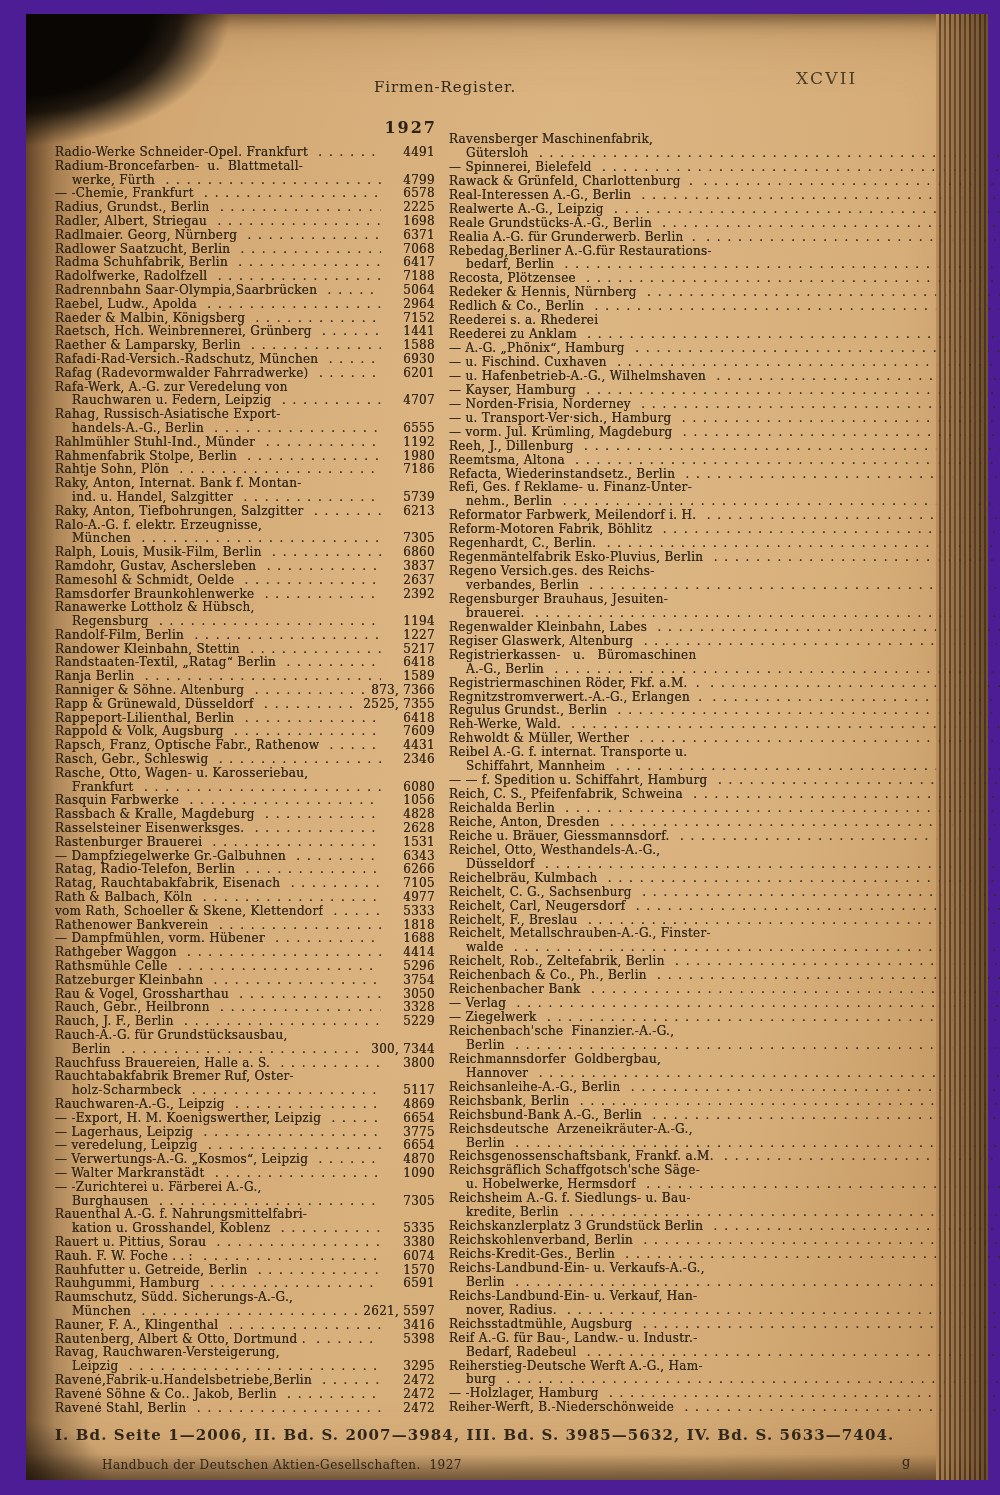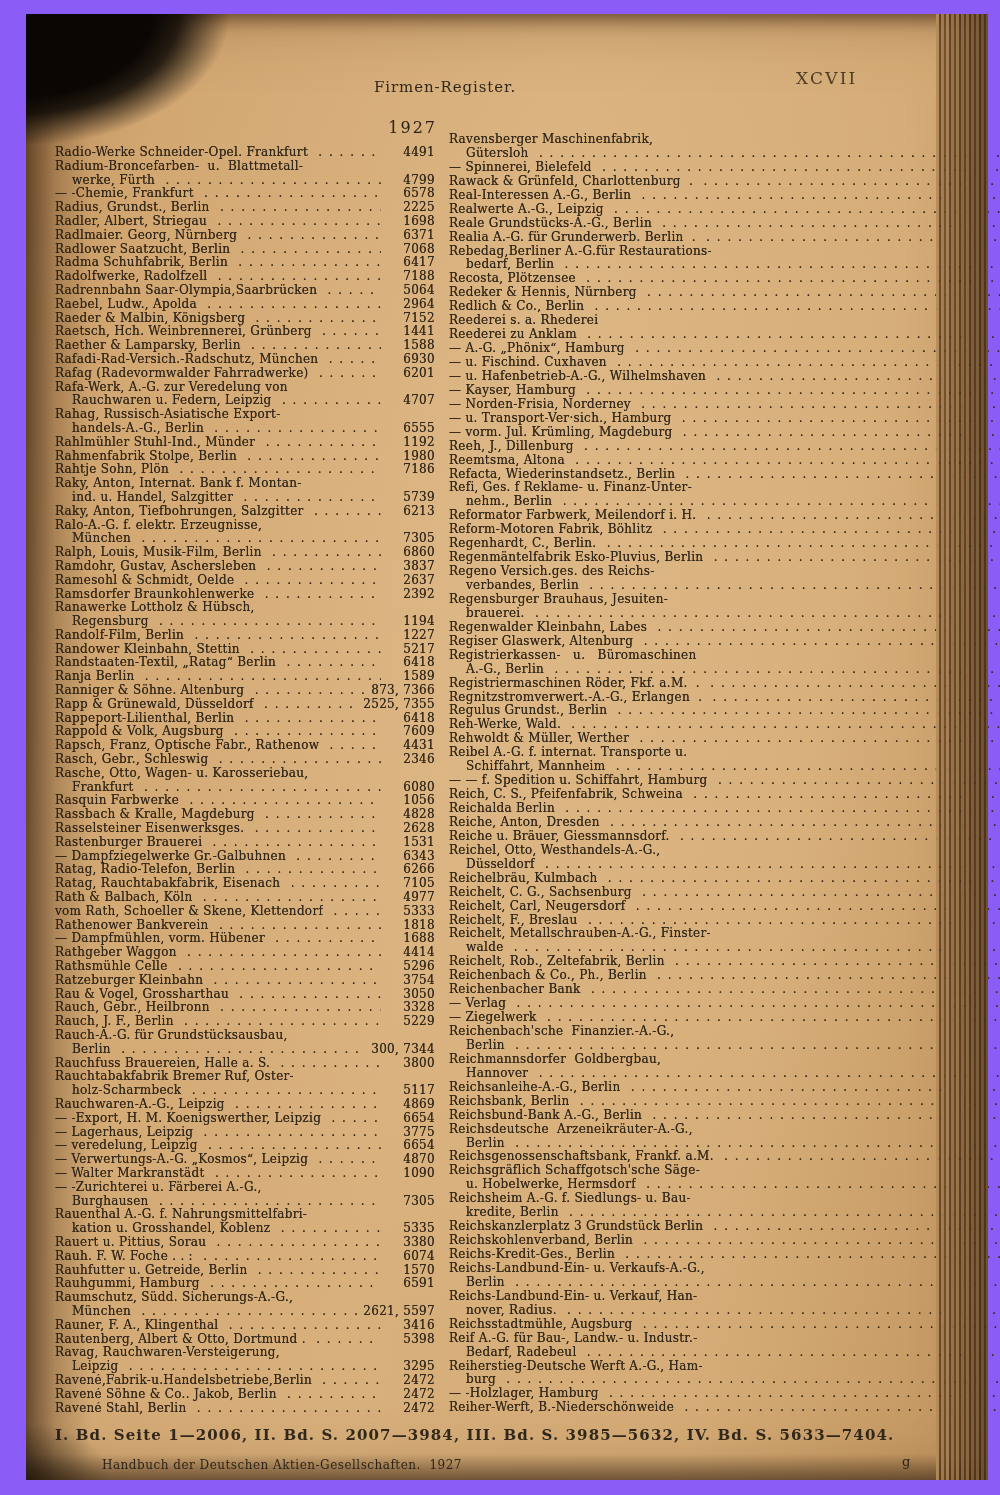--- a/index.html
+++ b/index.html
@@ -1,16 +1,16 @@
 <!DOCTYPE html>
 <html><head>
 <meta charset="utf-8">
 <style>
   html,body{margin:0;padding:0;background:#090705;}
-  .scene{position:relative;width:1000px;height:1495px;background:#8b5cf6;overflow:hidden;
+  .scene{position:relative;width:1000px;height:1495px;background:#4c1d95;overflow:hidden;
          font-family:"DejaVu Serif","Liberation Serif",serif;}
   .paper{position:absolute;left:26px;top:14px;width:962px;height:1466px;
          background:
            radial-gradient(ellipse at 55% 38%, rgba(255,236,200,0.14), transparent 62%),
            linear-gradient(100deg,#c2935e 0%,#d2a772 12%,#d8b07c 45%,#d5ac77 75%,#c2955f 100%);
          box-shadow: inset 0 0 70px rgba(110,68,30,0.45), inset 0 14px 18px -10px rgba(40,22,8,0.7);
          color:#31271a;}
   
   .corner-tl{position:absolute;left:0;top:0;width:215px;height:150px;pointer-events:none;z-index:5;
          background:radial-gradient(130% 120% at 0% 0%, #090603 45%, rgba(9,6,3,0.85) 55%, rgba(9,6,3,0) 73%);}
@@ -28,21 +28,21 @@
              rgba(190,148,98,0.9) 5px 8px, rgba(120,78,38,0.8) 8px 10px);}
   
   .running-title{position:absolute;top:64px;left:348px;font-size:15px;letter-spacing:0.9px;
          color:#31271a;z-index:2;}
   .folio{position:absolute;top:54px;left:770px;font-size:17px;letter-spacing:2.2px;color:#4c3c26;z-index:2;text-align:right;}
   
   .columns{position:absolute;top:104px;left:29px;width:795px;display:flex;z-index:2;}
   .col-left{width:386px;}
   .col-right{flex:1;margin-left:5px;}
   .divider{width:1px;margin:18px 0 0 3px;height:1294px;background:rgba(62,42,20,0.75);}
-  .year{font-weight:400;font-size:16px;letter-spacing:2px;text-align:right;height:22px;color:#2c2215;}
+  .year{font-weight:700;font-size:16px;letter-spacing:2px;text-align:right;height:22px;color:#2c2215;}
   .year-left{padding-right:4px;margin-bottom:6px;}
   .year-right{padding-right:12px;margin-top:-9px;margin-bottom:2px;}
   
   .row{display:flex;align-items:baseline;overflow:hidden;height:13.8px;line-height:13.8px;
        font-size:12px;letter-spacing:0.3px;white-space:pre;text-shadow:0 0 0.3px rgba(45,30,12,0.75);}
   .col-right .row{height:13.95px;line-height:13.95px;}
   .row .t{white-space:pre;flex:0 1 auto;overflow:hidden;}
   .row.ind .t{padding-left:17px;}
   .row .lead{flex:1 1 0;overflow:hidden;white-space:pre;margin:0 6px 0 5px;letter-spacing:1.5px;
              color:#3a2e1c;}

